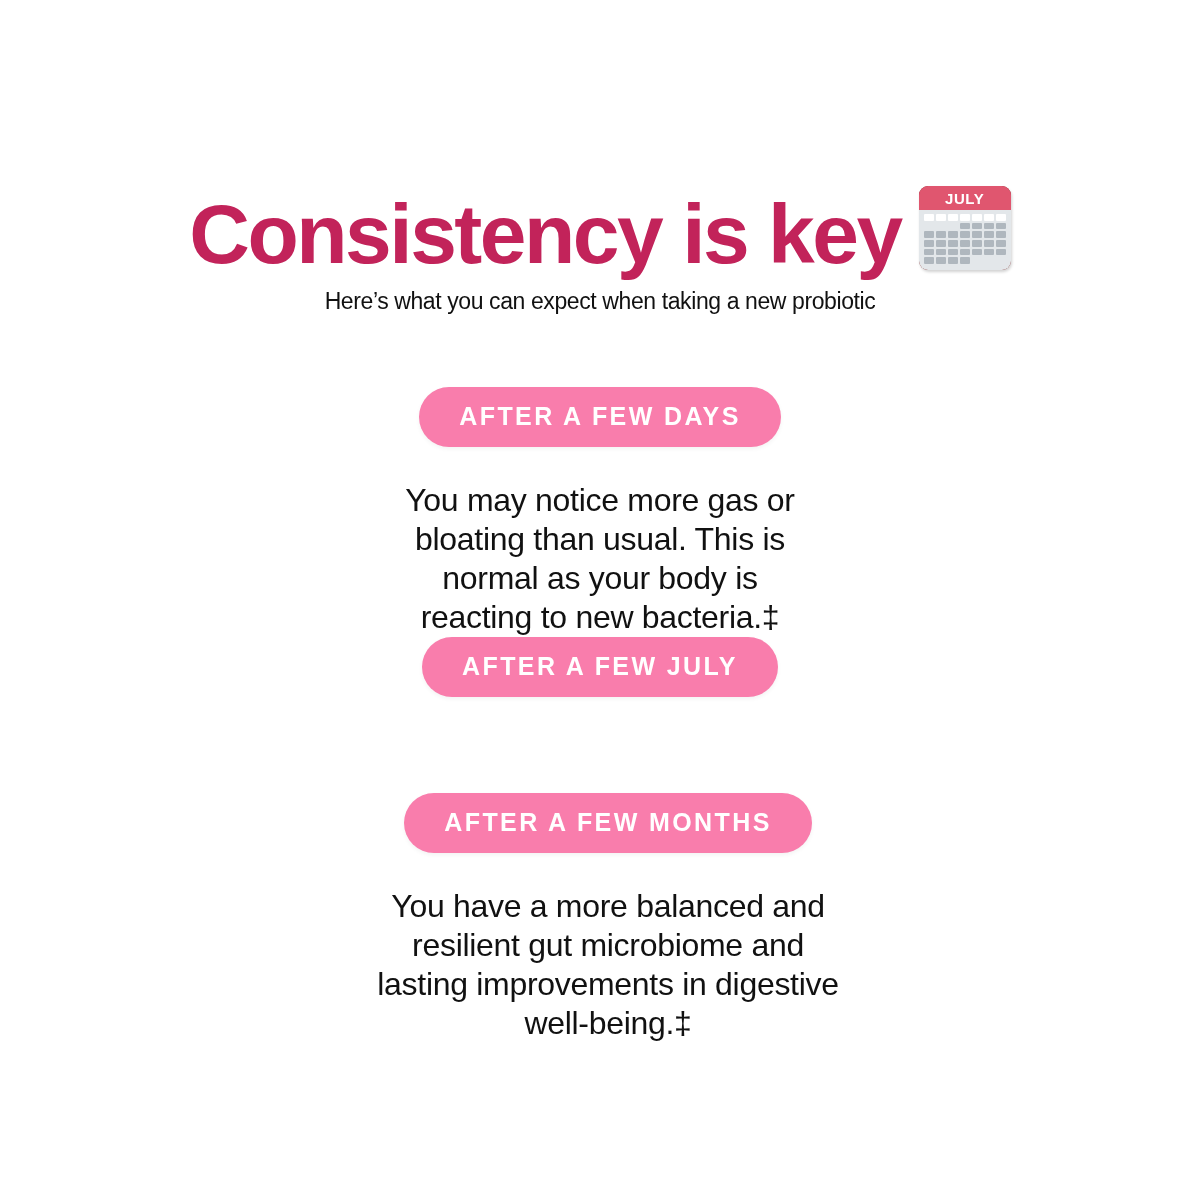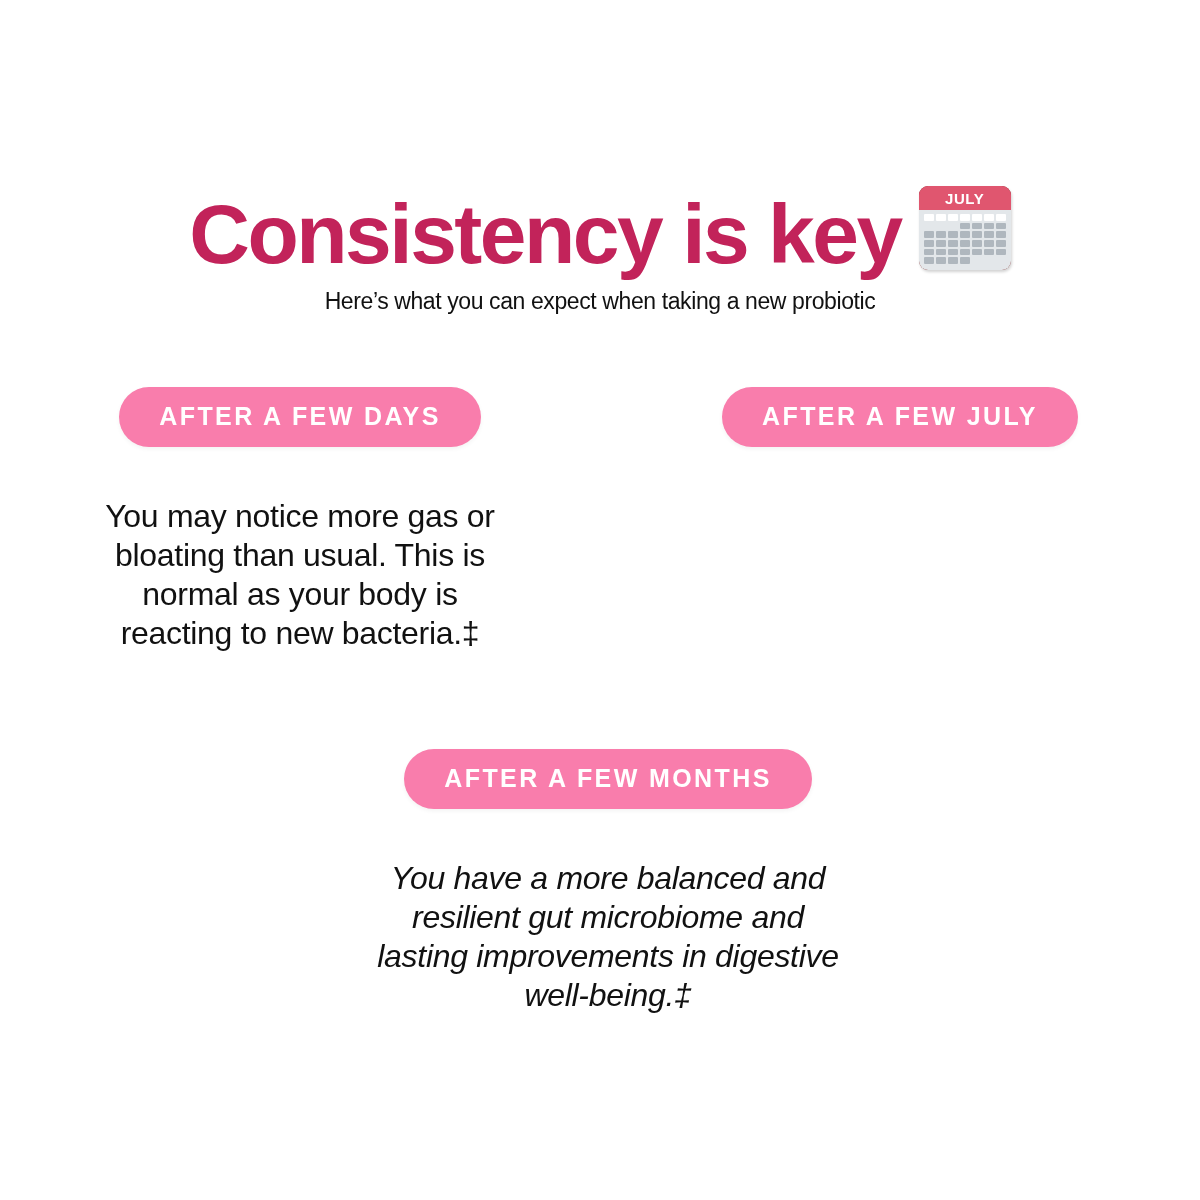--- a/index.html
+++ b/index.html
@@ -98,21 +98,21 @@
     letter-spacing: -0.4px;
     white-space: nowrap;
     font-family: "Liberation Sans", sans-serif;
   }
 
   
   .stage-grid {
     width: 1200px;
     margin-top: 72px;
     display: grid;
-    grid-template-columns: 1fr 1fr;
+    grid-template-columns: 1fr;
     column-gap: 0px;
     justify-items: center;
   }
 
   .stage {
     width: 480px;
     display: flex;
     flex-direction: column;
     align-items: center;
   }
@@ -134,31 +134,31 @@
     font-size: 25px;
     font-weight: 700;
     letter-spacing: 2.4px;
     text-align: center;
     white-space: nowrap;
     font-family: "Liberation Sans", sans-serif;
     box-shadow: 0 2px 4px rgba(0,0,0,0.05);
   }
 
   .stage-text {
-    margin-top: 50px;
+    margin-top: 34px;
     font-size: 32px;
     line-height: 1.22;
     color: #111111;
     text-align: center;
     letter-spacing: -0.3px;
     font-family: "Liberation Sans", sans-serif;
     max-width: 400px;
   }
 
-  .stage-wide .stage-text { max-width: 470px; font-style: italic; }
+  .stage-wide .stage-text { max-width: 470px; }
 </style>
 </head>
 <body>
 
 <div class="infographic">
 
   <div class="header-block">
     <div class="title-row">
       <div class="page-title">Consistency is key</div>
 

